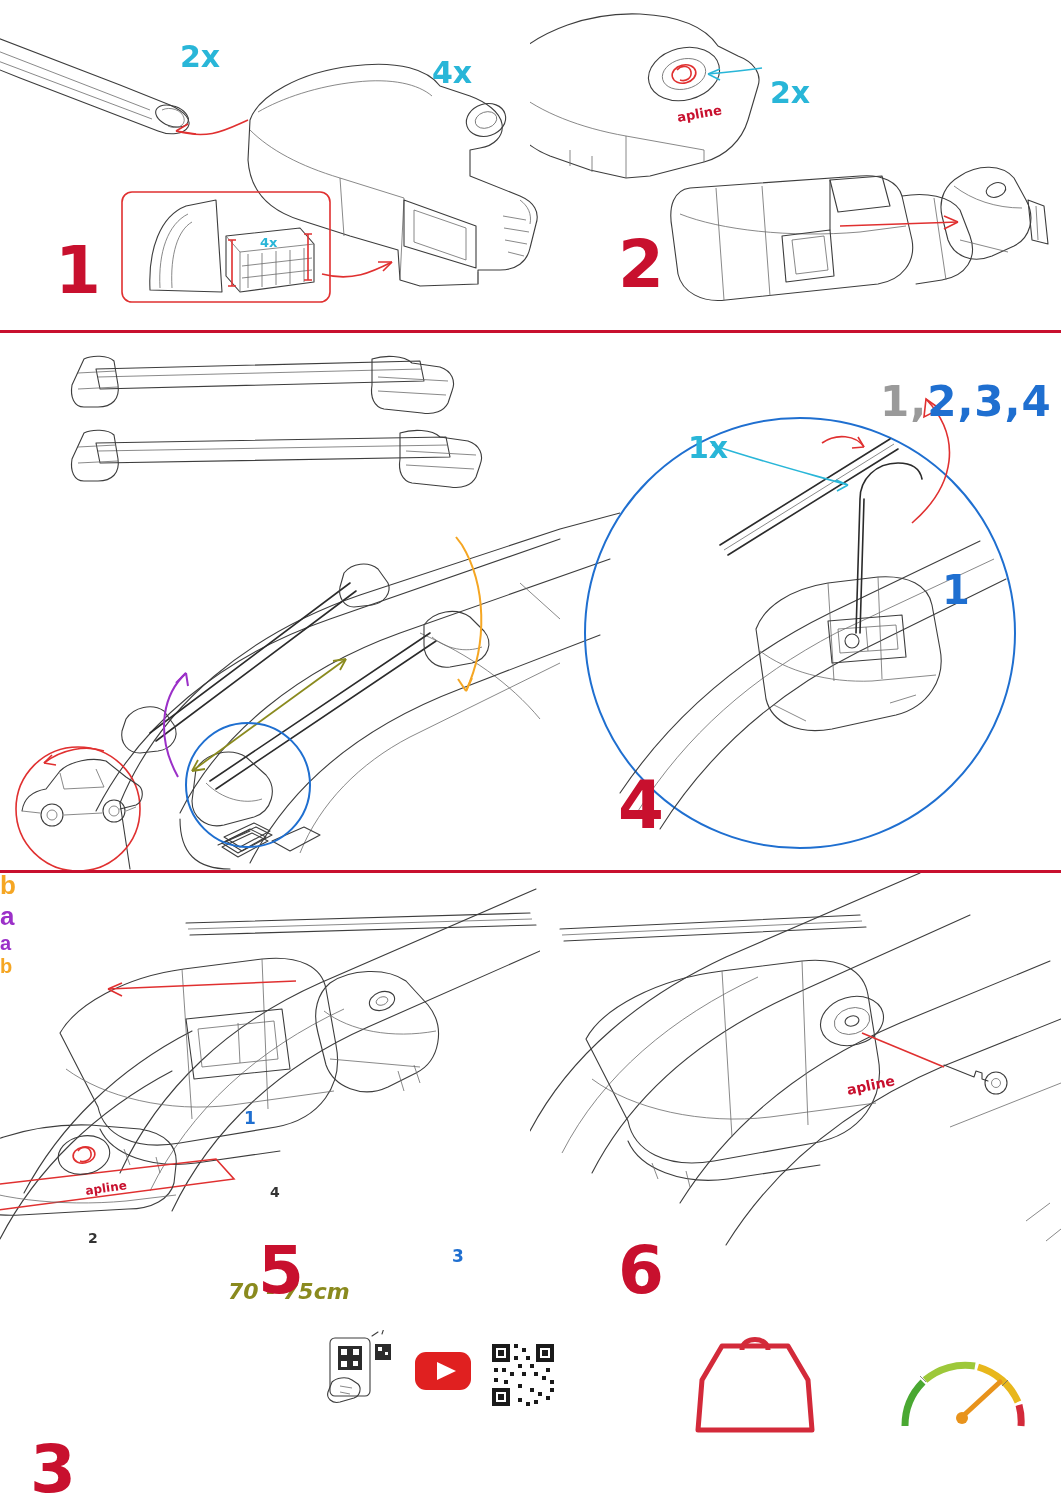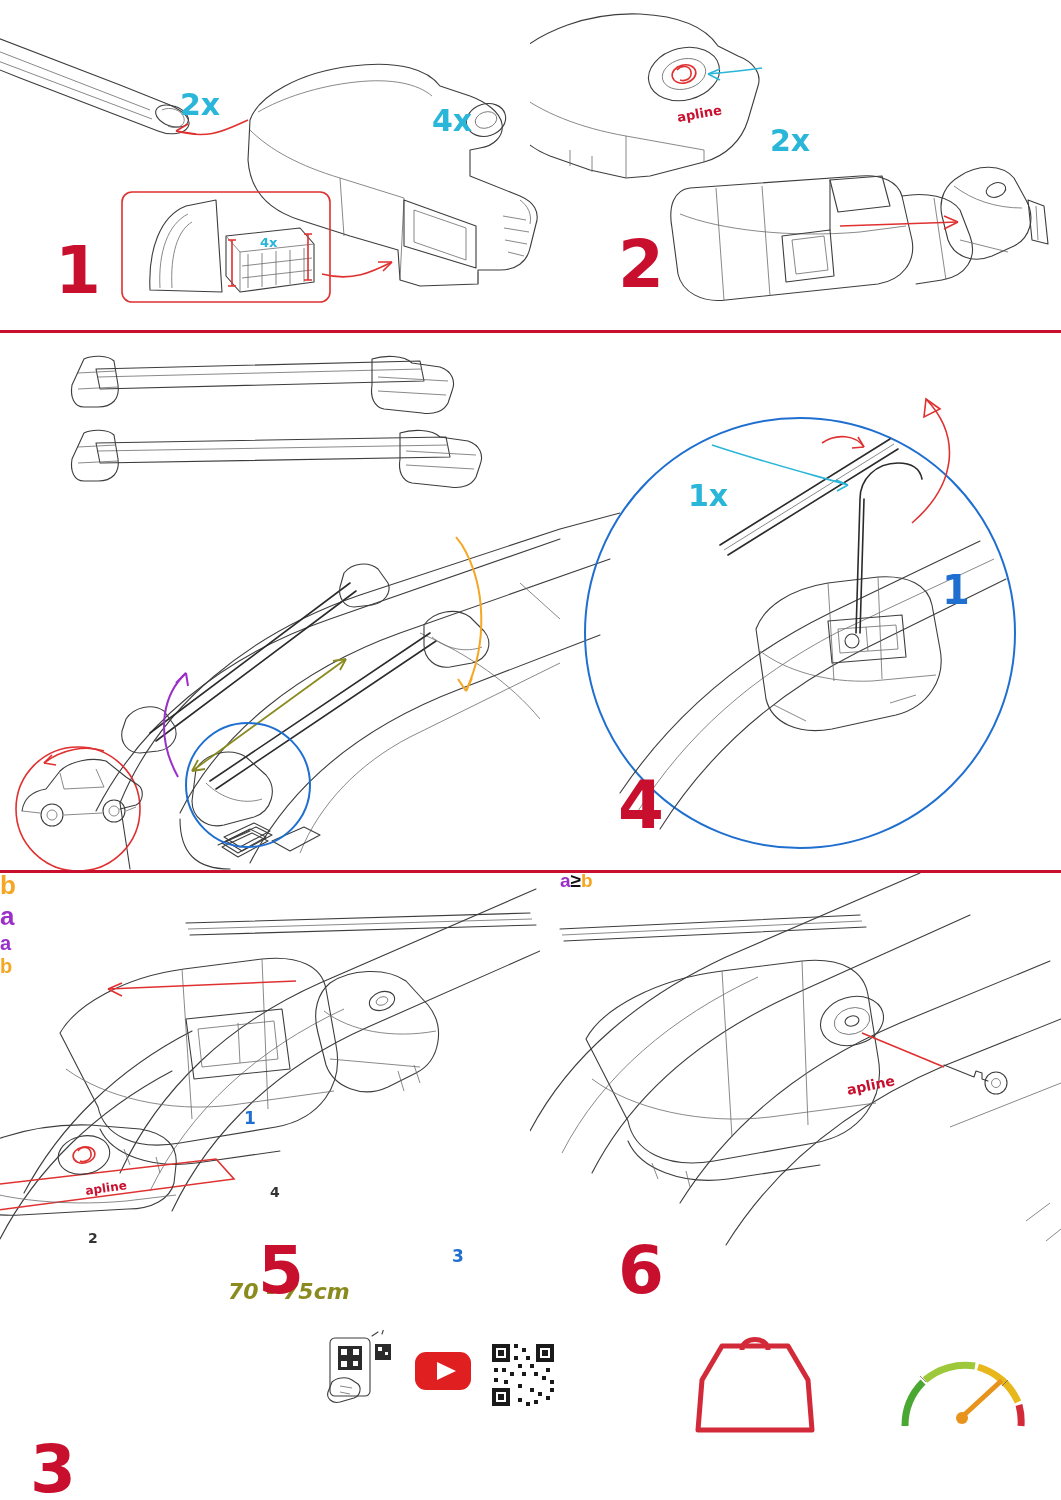--- a/index.html
+++ b/index.html
@@ -43,21 +43,20 @@
   }
 
   
   .qty {
     position: absolute;
     font-family: "DejaVu Sans", sans-serif;
     font-size: 30px;
     font-weight: 700;
     color: #29b6d8;
     line-height: 1;
-    margin-top: 48px;
   }
 
   .label {
     position: absolute;
     font-family: "DejaVu Sans", sans-serif;
     line-height: 1;
   }
 
   .lbl-b { color: #f5a623; font-size: 26px; font-weight: 700; }
   .lbl-a { color: #9b30c8; font-size: 26px; font-weight: 700; }
@@ -357,22 +356,22 @@
 
       <path class="cy" d="M152 112 C200 128 246 140 288 152"></path>
       <path class="cy" d="M288 152 L276 147 M288 152 L277 158"></path>
 
       <path class="red" d="M262 110 C276 100 296 102 304 114"></path>
       <path class="red" d="M304 114 L298 104 M304 114 L292 115"></path>
 
       <path class="red" stroke-width="3" d="M352 190 C396 152 402 104 366 66"></path>
       <path class="red" stroke-width="3" fill="#e03030" d="M366 66 L364 84 L380 76 Z"></path>
     </svg>
-    <div class="lbl-ab" style="left:6px;top:33px;"><span class="a">a</span><span class="ge">≥</span><span class="b">b</span></div>
     <div class="qty" style="left:128px;top:100px;">1x</div>
+    <div class="seq" style="left:320px;top:44px;"><span class="g1">1,</span><span class="c">2,3,4</span></div>
     <div class="blue-one" style="left:382px;top:234px;">1</div>
     <div class="step-num" style="left:58px;top:440px;">4</div>
   </div>
 
   <div class="panel" style="left:0;top:873px;width:540px;height:450px;">
     <svg width="540" height="450" viewBox="0 0 540 450">
 
       <g>
         <path class="ln" d="M186 50 L530 40"></path>
         <path class="ln" d="M190 62 L536 52"></path>

